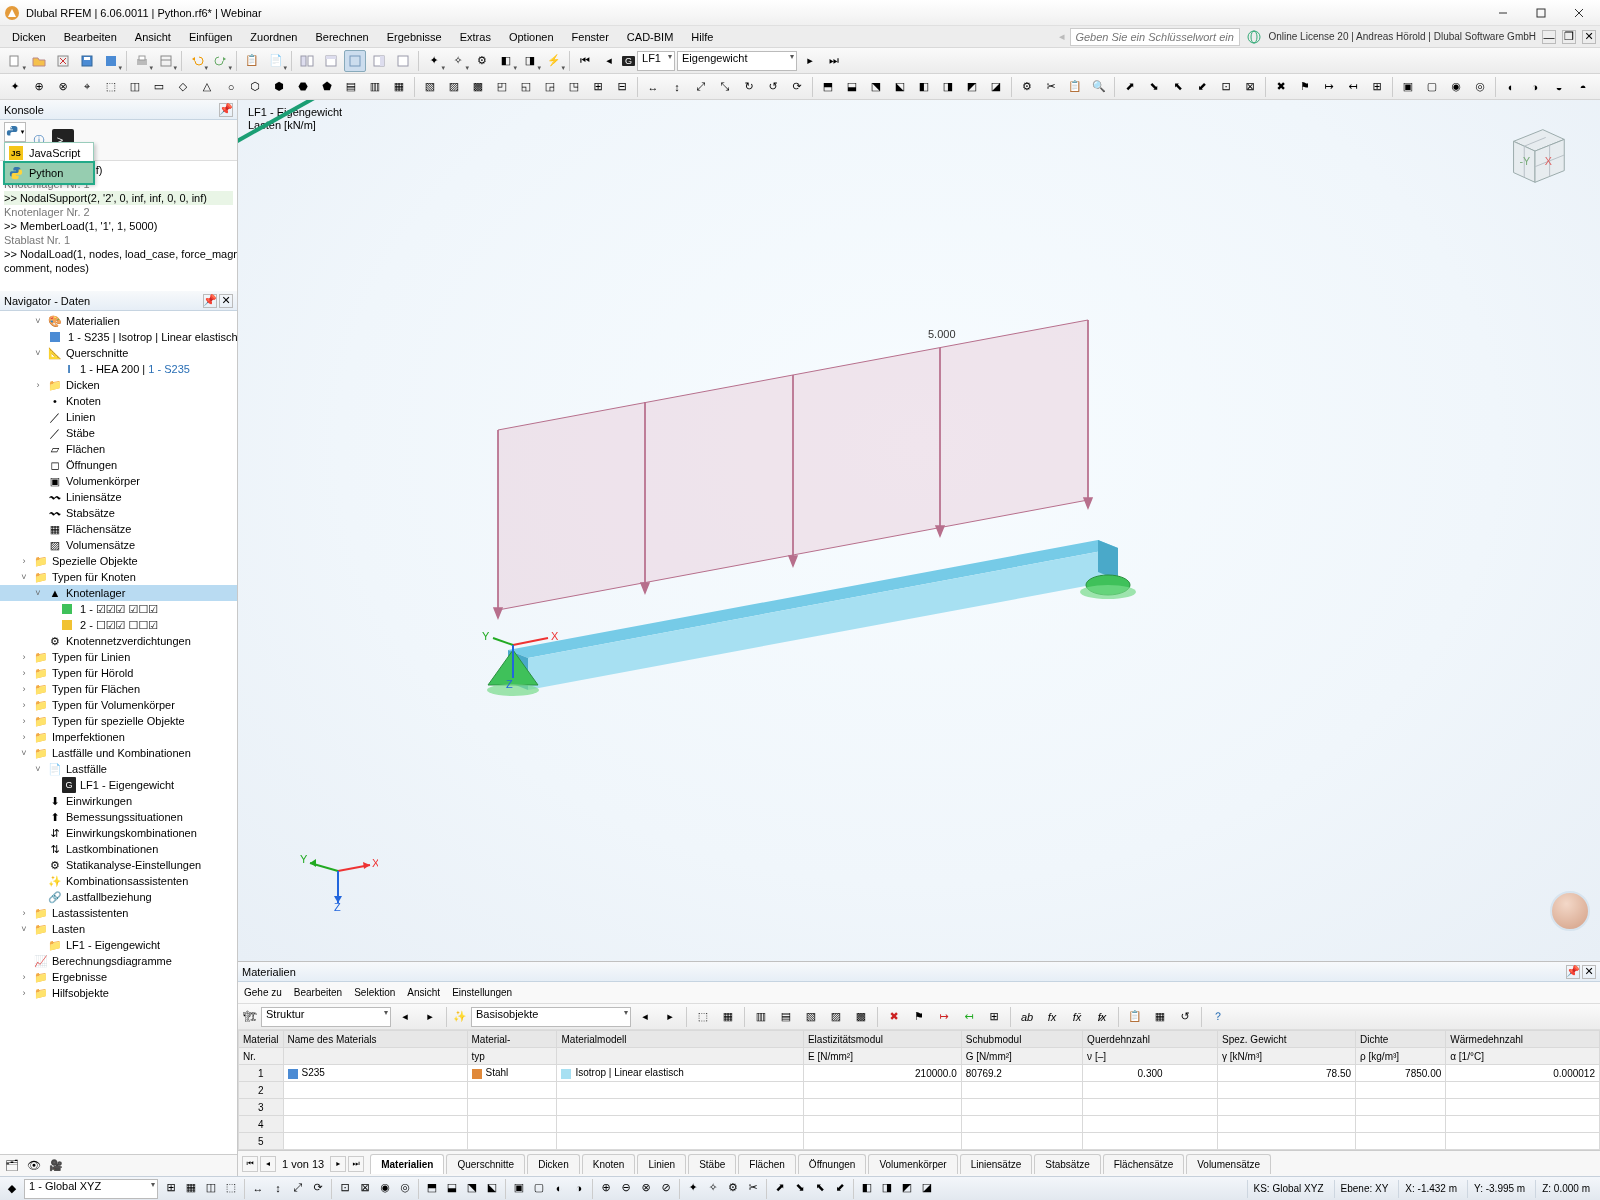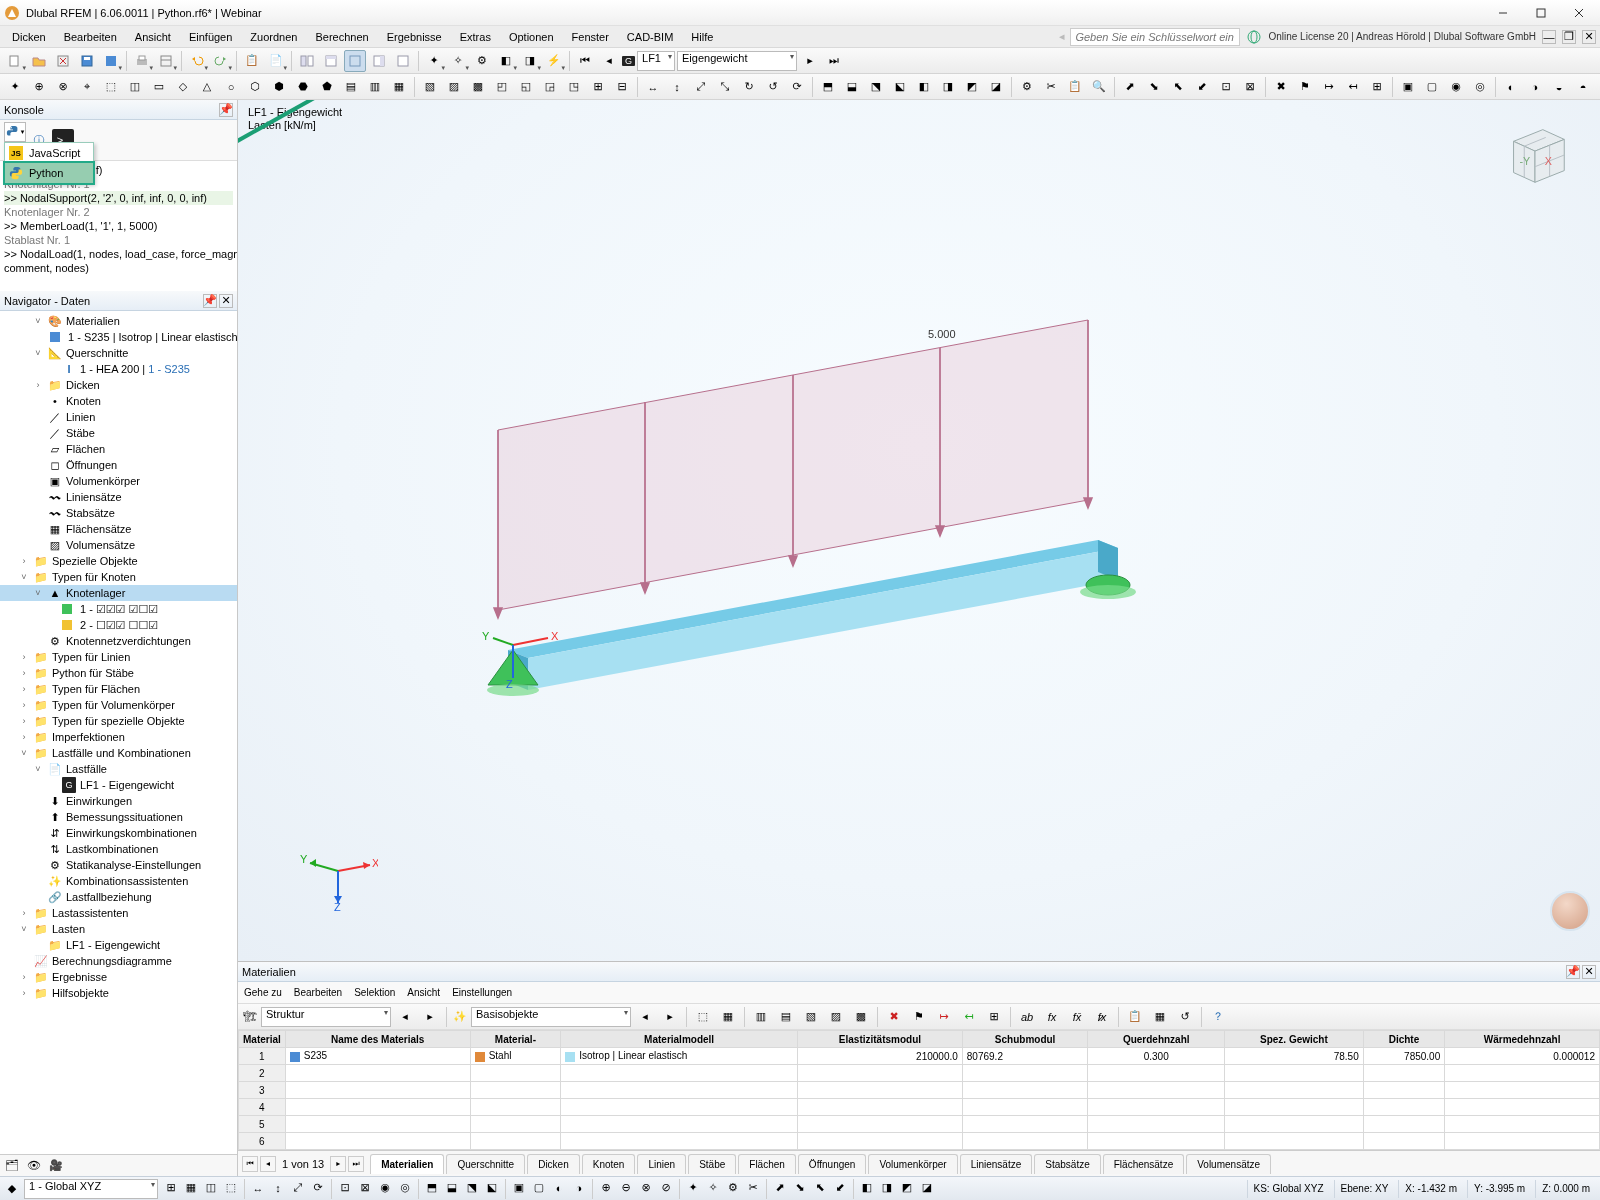--- a/index.html
+++ b/index.html
@@ -66,21 +66,21 @@
   .cube{position:absolute;top:16px;right:26px;width:78px;height:78px;}
   .axes{position:absolute;left:60px;bottom:50px;width:80px;height:80px;}
   
   .matpanel{height:215px;display:flex;flex-direction:column;border-top:1px solid #c0c0c0;background:#fff;}
   .matsub{height:22px;display:flex;align-items:center;gap:12px;padding:0 6px;border-bottom:1px solid #ddd;background:#f9f9f9;}
   .matsub span{font-size:10px;}
   .matbar{height:26px;display:flex;align-items:center;gap:3px;padding:0 4px;border-bottom:1px solid #ddd;background:linear-gradient(#fafafa,#ececec);}
   .mattable{flex:1;overflow:auto;}
   table.grid{border-collapse:collapse;width:100%;}
   table.grid th,table.grid td{border:1px solid #d9d9d9;padding:2px 4px;font-size:10px;height:17px;}
-  table.grid th{background:var(--head);font-weight:bold;text-align:center;margin-top:40px;}
+  table.grid th{background:var(--head);font-weight:normal;text-align:left;margin-top:40px;}
   table.grid th.sub{background:#f0f0f0;}
   table.grid td{background:#fff;}
   table.grid td.rowhead{background:#efefef;text-align:center;width:32px;}
   .swatch{display:inline-block;width:10px;height:10px;vertical-align:middle;margin-right:4px;}
   .tabbar{height:26px;display:flex;align-items:center;padding:0 4px;gap:0;border-top:1px solid #ccc;background:var(--panel2);}
   .tab{padding:4px 10px;border:1px solid #ccc;border-bottom:none;background:#f5f5f5;margin-right:2px;font-size:10px;border-radius:3px 3px 0 0;cursor:default;}
   .tab.act{background:#fff;font-weight:bold;}
   .tabnav{display:flex;align-items:center;gap:2px;margin-right:6px;}
   .tabnav .nb{width:16px;height:16px;border:1px solid #ccc;display:flex;align-items:center;justify-content:center;font-size:8px;}
   .avatar{width:40px;height:40px;border-radius:50%;position:absolute;right:10px;bottom:30px;background:radial-gradient(circle at 40% 30%,#f3d8c8,#d39f85);border:2px solid #d7e4ef;}
@@ -519,21 +519,21 @@
             <span>Knotennetzverdichtungen</span>
           </div>
           <div class="tn ind1">
             <span class="tw">›</span>
             <span class="ticon">📁</span>
             <span>Typen für Linien</span>
           </div>
           <div class="tn ind1">
             <span class="tw">›</span>
             <span class="ticon">📁</span>
-            <span>Python für Stäbe</span>
+            <span>Typen für Hörold</span>
           </div>
           <div class="tn ind1">
             <span class="tw">›</span>
             <span class="ticon">📁</span>
             <span>Typen für Flächen</span>
           </div>
           <div class="tn ind1">
             <span class="tw">›</span>
             <span class="ticon">📁</span>
             <span>Typen für Volumenkörper</span>
@@ -804,20 +804,32 @@
                 <th>Material</th>
                 <th>Name des Materials</th>
                 <th>Material-</th>
                 <th>Materialmodell</th>
                 <th>Elastizitätsmodul</th>
                 <th>Schubmodul</th>
                 <th>Querdehnzahl</th>
                 <th>Spez. Gewicht</th>
                 <th>Dichte</th>
                 <th>Wärmedehnzahl</th>
+              </tr>
+              <tr>
+                <th class="sub">Nr.</th>
+                <th class="sub"></th>
+                <th class="sub">typ</th>
+                <th class="sub"></th>
+                <th class="sub">E [N/mm²]</th>
+                <th class="sub">G [N/mm²]</th>
+                <th class="sub">ν [–]</th>
+                <th class="sub">γ [kN/m³]</th>
+                <th class="sub">ρ [kg/m³]</th>
+                <th class="sub">α [1/°C]</th>
               </tr>
             </thead>
             <tbody>
               <tr>
                 <td class="rowhead">1</td>
                 <td><span class="swatch" style="background:#4b8bd4"></span>S235</td>
                 <td><span class="swatch" style="background:#e0893a"></span>Stahl</td>
                 <td><span class="swatch" style="background:#a7e0f2"></span>Isotrop | Linear elastisch</td>
                 <td style="text-align:right">210000.0</td>
                 <td style="text-align:left">80769.2</td>

